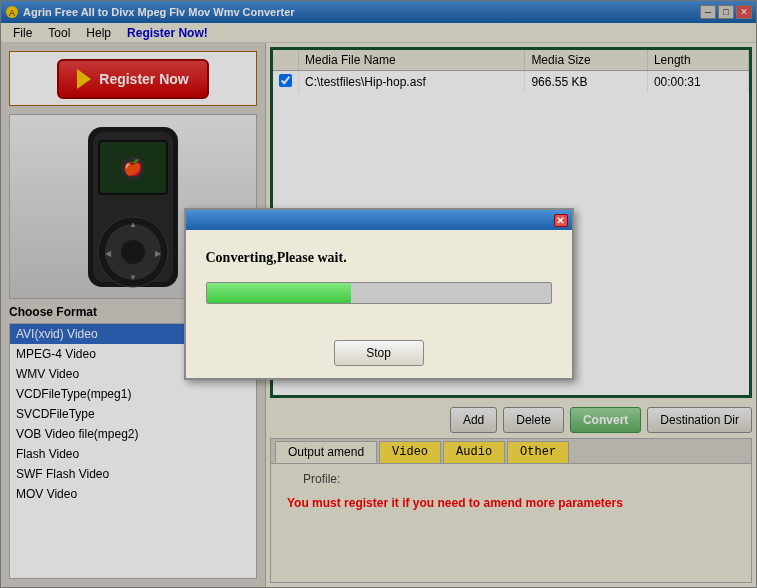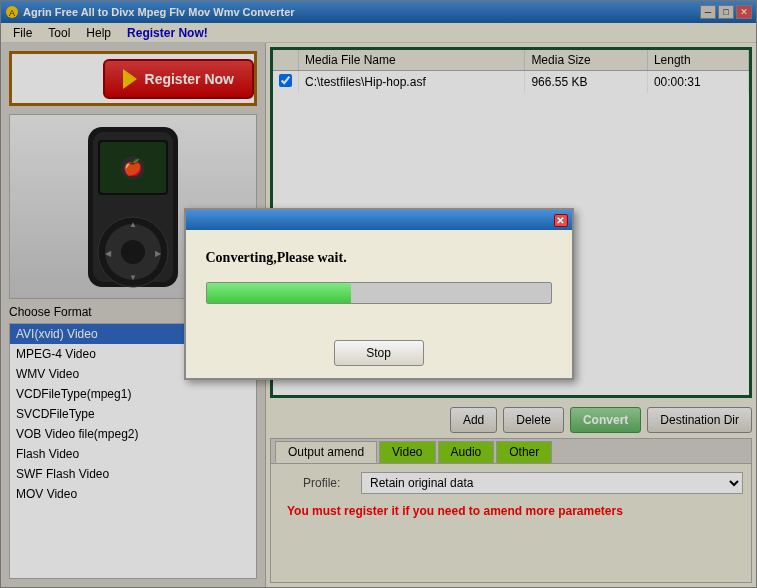--- a/index.html
+++ b/index.html
@@ -100,23 +100,23 @@
       flex-direction: column;
       flex-shrink: 0;
       border-right: 1px solid #aaa;
     }
 
     .register-banner {
       background: #fff;
       margin: 8px;
       display: flex;
       align-items: center;
-      justify-content: flex-end;
+      justify-content: center;
       height: 55px;
-      border: 3px solid #a16207;
+      border: 1px solid #a16207;
     }
 
     .register-btn {
       background: linear-gradient(to bottom, #e84040, #c00);
       color: white;
       font-size: 14px;
       font-weight: bold;
       padding: 8px 18px;
       border-radius: 6px;
       border: 2px solid #900;
@@ -146,21 +146,21 @@
       position: relative;
     }
 
     .ipod-svg {
       width: 120px;
       height: 170px;
     }
 
     .choose-format-label {
       font-size: 12px;
-      font-weight: normal;
+      font-weight: bold;
       padding: 6px 8px 4px 8px;
       color: #000;
     }
 
     .format-list {
       background: white;
       border: 1px solid #aaa;
       margin: 0 8px 8px 8px;
       flex: 1;
       overflow-y: auto;
@@ -283,21 +283,22 @@
       background: #ece9d8;
     }
 
     .tab.active {
       background: #ece9d8;
       border-bottom: 1px solid #ece9d8;
       z-index: 1;
     }
 
     .tab:not(.active) {
-      background: #84cc16;
+      background: #fde047;
+      font-family: Liberation Mono, monospace;
     }
 
     .tab-content {
       padding: 8px;
     }
 
     .profile-row {
       display: flex;
       align-items: center;
       gap: 8px;
@@ -533,23 +534,20 @@
       <div class="output-format-area">
         <div class="tabs-bar">
           <div class="tab active">Output amend</div>
           <div class="tab">Video</div>
           <div class="tab">Audio</div>
           <div class="tab">Other</div>
         </div>
         <div class="tab-content">
           <div class="profile-row">
             <span class="profile-label">Profile:</span>
-            <select class="profile-select">
-              <option>Retain original data</option>
-            </select>
           </div>
           <div class="register-notice">You must register it if you need to amend more parameters</div>
         </div>
       </div>
     </div>
   </div>
 </div>
 
 <div class="modal-overlay">
   <div class="modal-dialog">

